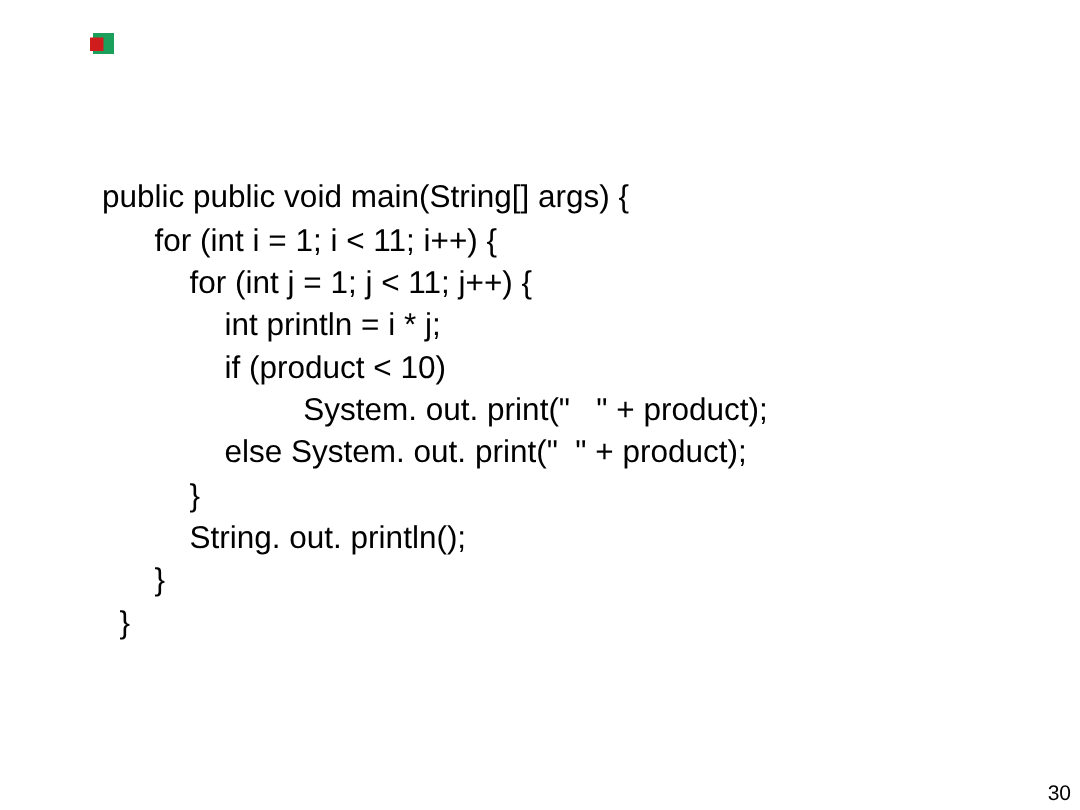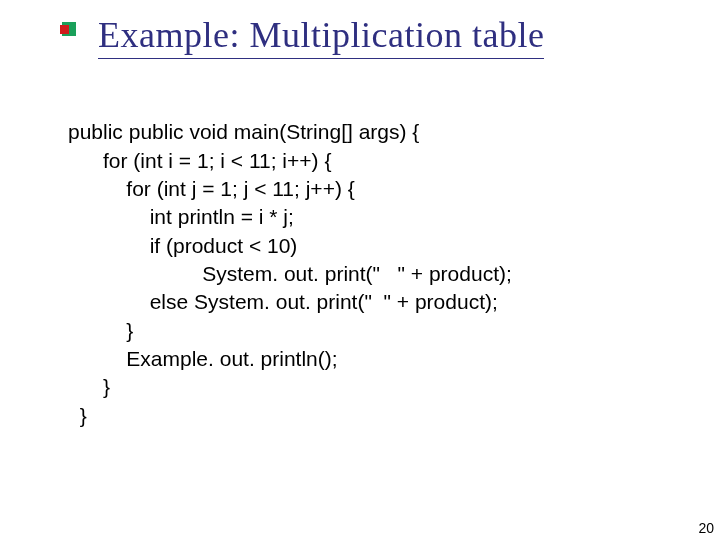--- a/index.html
+++ b/index.html
@@ -57,30 +57,29 @@
 </head>
 <body>
 
 <div class="title-wrap">
   <span class="bullet-icon">
     <svg viewBox="0 0 18 18" width="18" height="18">
       <rect x="2" y="2" width="14" height="14" fill="#1aa05a"></rect>
       <rect x="0" y="5" width="9" height="9" fill="#d01c1c"></rect>
     </svg>
   </span>
-  <span class="title-text">Example: Multiplication table</span>
 </div>
 
 <div class="code-block">
 <span>public public void main(String[] args) {</span>
 <span>      for (int i = 1; i &lt; 11; i++) {</span>
 <span>          for (int j = 1; j &lt; 11; j++) {</span>
 <span>              int println = i * j;</span>
 <span>              if (product &lt; 10)</span>
 <span>                       System. out. print("   " + product);</span>
 <span>              else System. out. print("  " + product);</span>
 <span>          }</span>
-<span>          Example. out. println();</span>
+<span>          String. out. println();</span>
 <span>      }</span>
 <span>  }</span>
 </div>
 
-<div class="page-num">20</div>
+<div class="page-num">30</div>
 
 </body></html>

